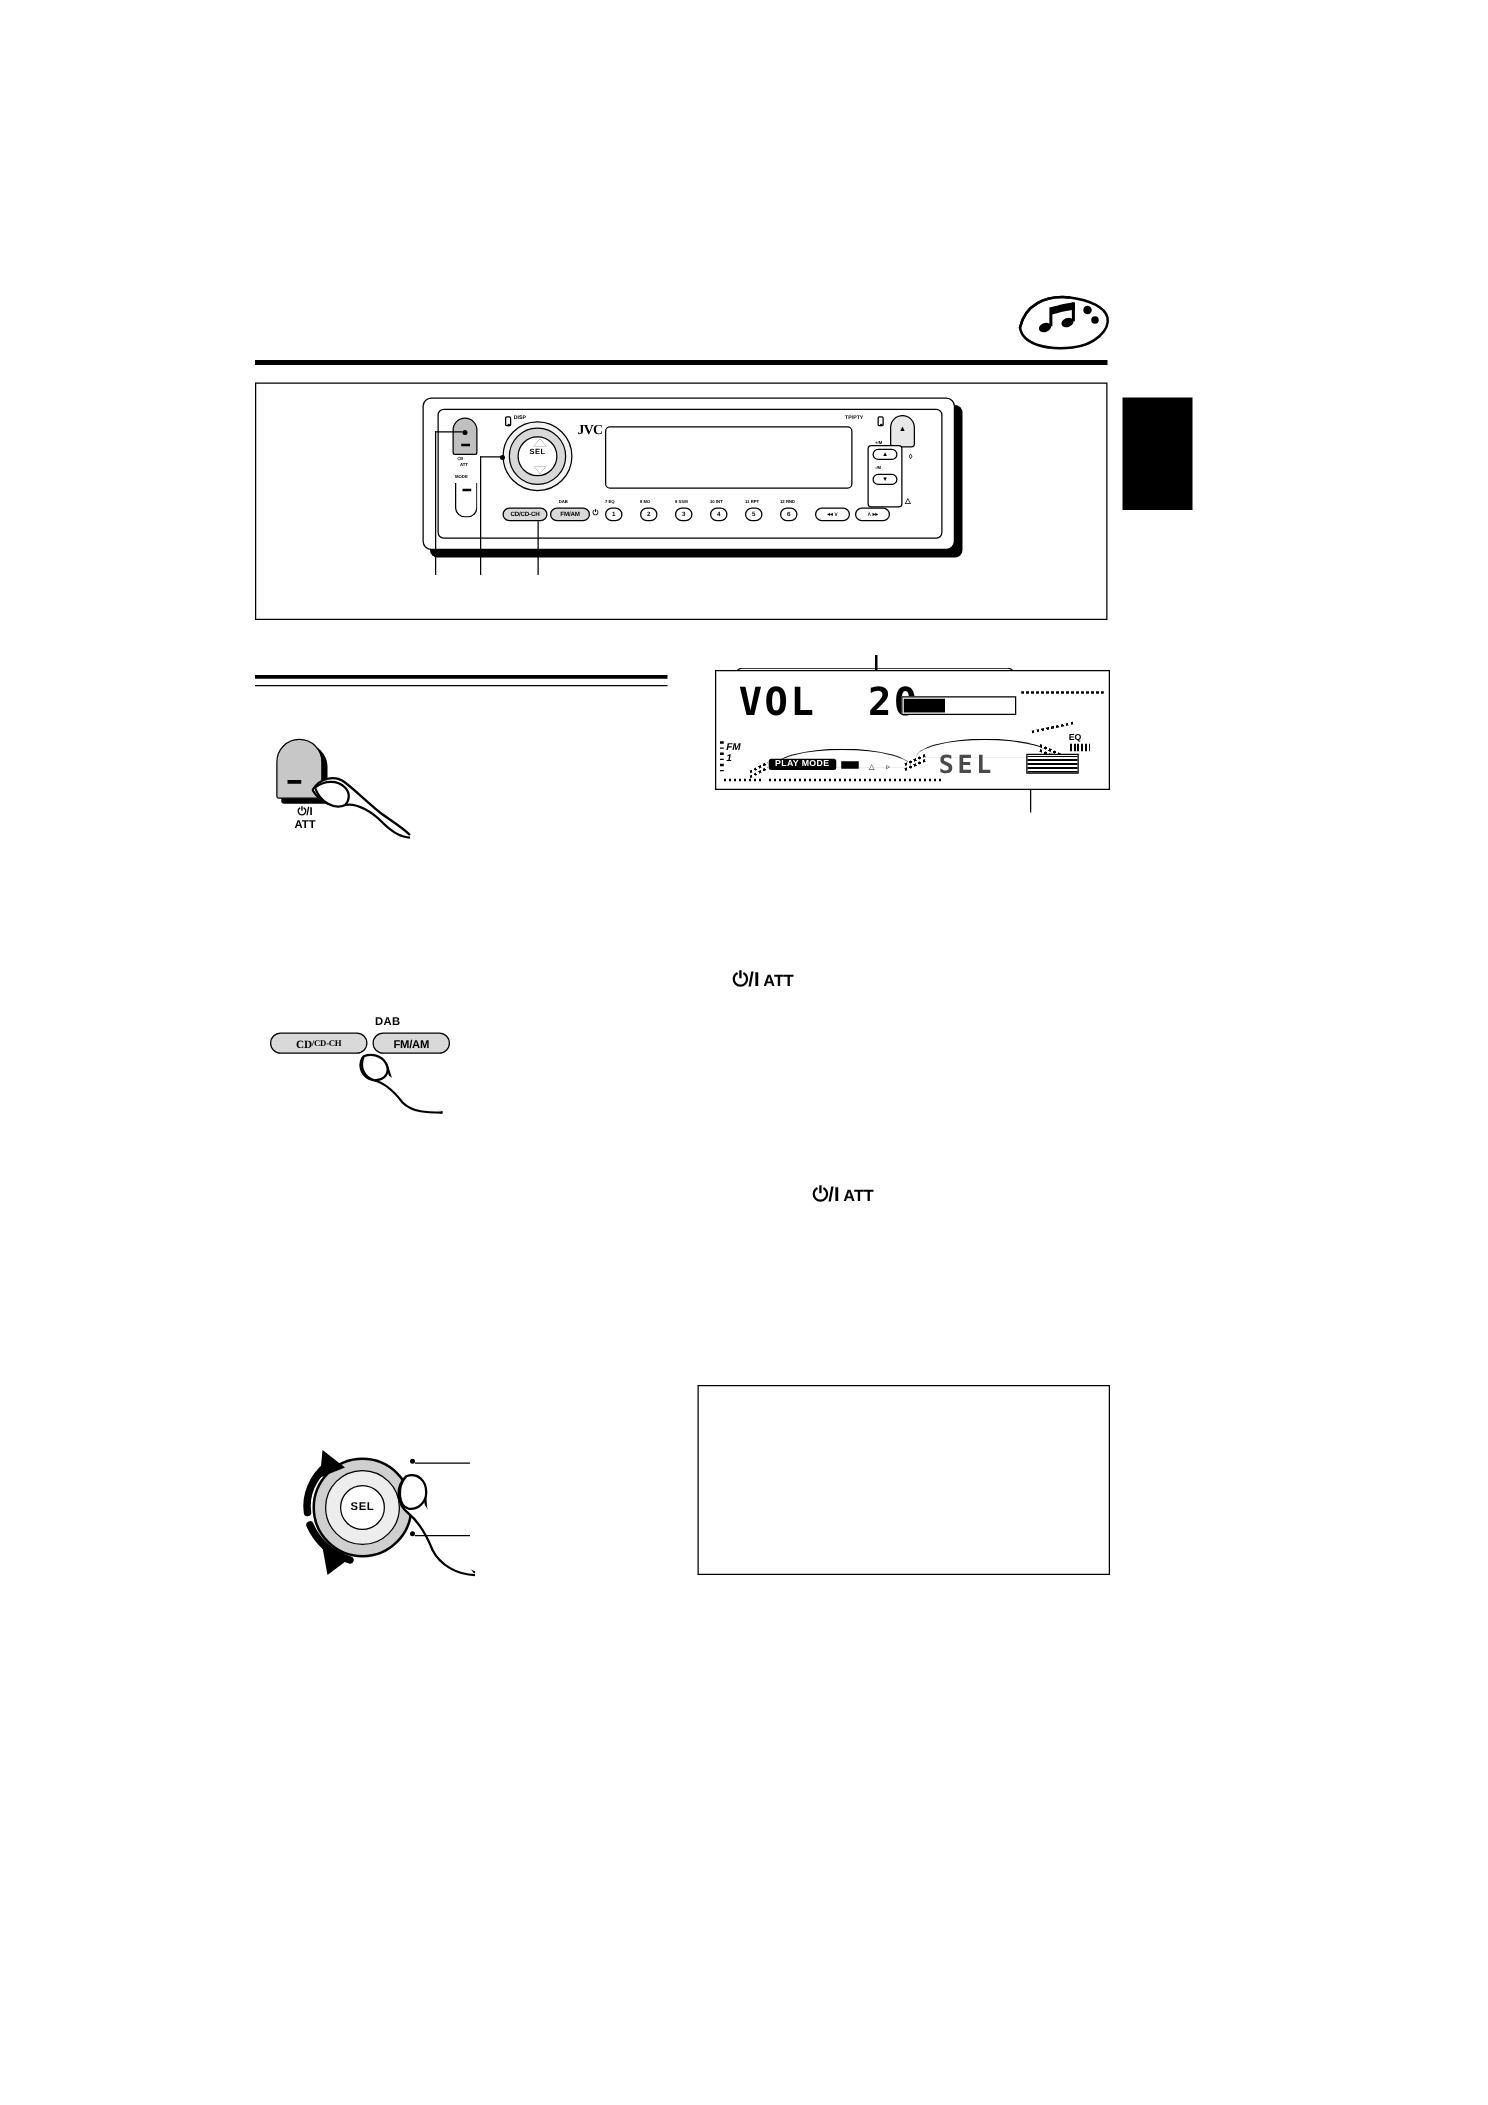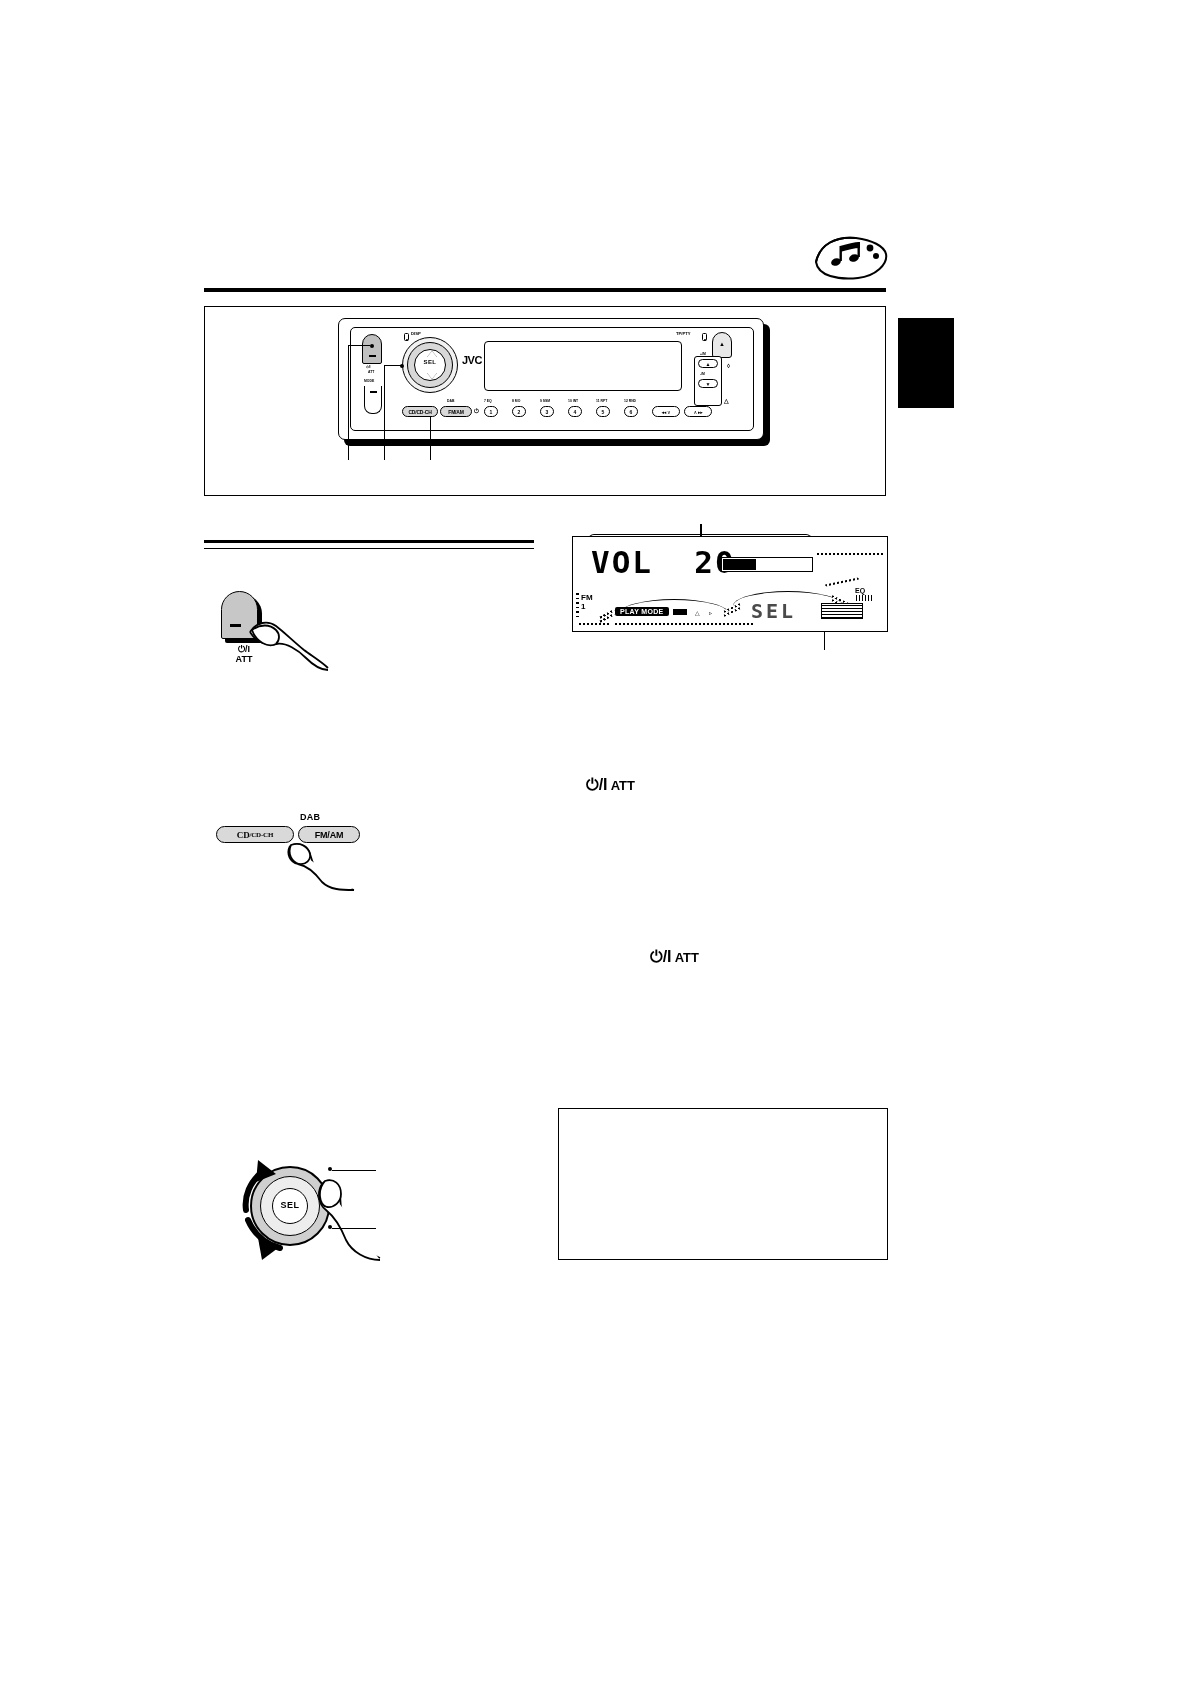--- a/index.html
+++ b/index.html
@@ -101,25 +101,25 @@
     width: 198px;
     height: 50px;
     border: 1.2px solid #000;
     border-radius: 4px;
     background: #fff;
     box-sizing: border-box;
   }
   .jvc-logo {
     position: absolute;
     left: 462px;
-    top: 354px;
+    top: 338px;
     font-weight: bold;
     font-size: 11px;
     letter-spacing: -0.5px;
-    font-family: Liberation Sans, sans-serif;
+    font-family: Liberation Serif, serif;
   }
   .tiny-lbl {
     position: absolute;
     font-size: 4.2px;
     font-weight: bold;
     line-height: 1;
     font-family: "Liberation Sans", sans-serif;
     white-space: nowrap;
   }
   .micro-lbl {
@@ -457,20 +457,21 @@
     height: 11px;
     background: #000;
   }
   .fm-ind {
     position: absolute;
     left: 8px;
     top: 57px;
     font-size: 8px;
     font-weight: bold;
     line-height: 8.5px;
+    font-style: italic;
   }
   .fm-ticks {
     position: absolute;
     left: 3px;
     top: 56px;
     width: 3px;
     height: 24px;
     display: flex;
     flex-direction: column;
     justify-content: space-between;

